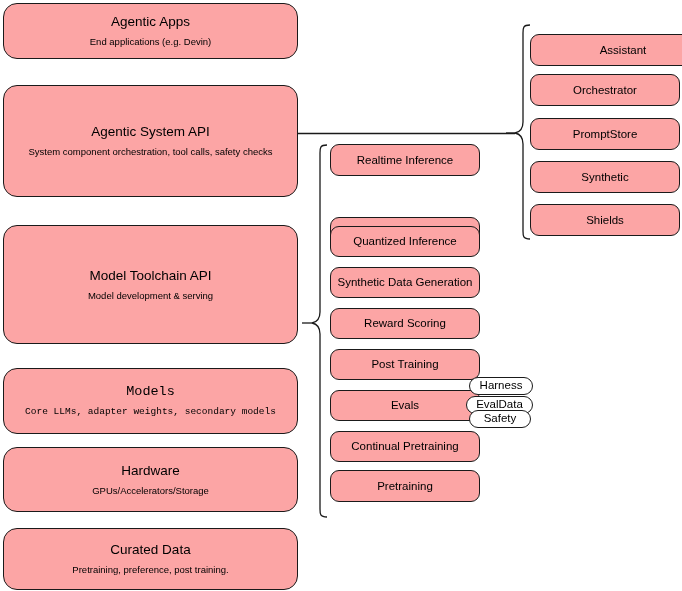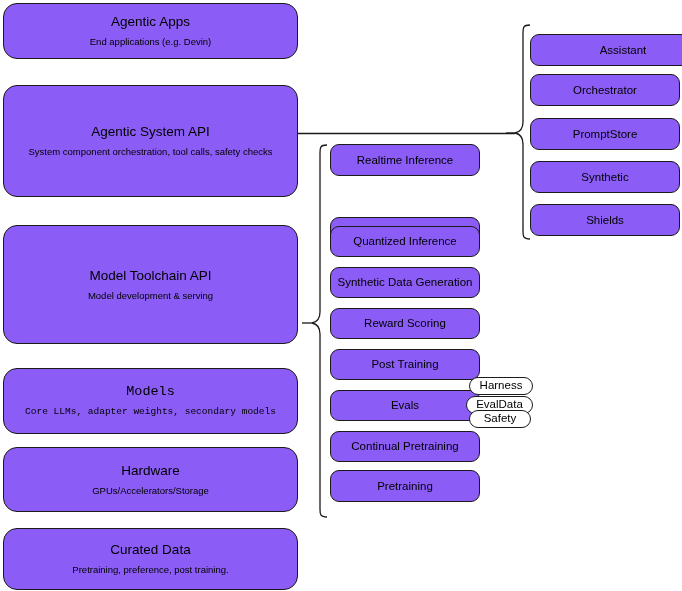--- a/index.html
+++ b/index.html
@@ -14,21 +14,21 @@
   #canvas {
     position: relative;
     width: 682px;
     height: 591px;
     background: #ffffff;
     overflow: hidden;
   }
   .node {
     position: absolute;
     box-sizing: border-box;
-    background: #8b5cf6;
+    background: #fca5a5;
     border: 1.4px solid #1a1a1a;
     border-radius: 12px;
     display: flex;
     flex-direction: column;
     align-items: center;
     justify-content: center;
     text-align: center;
     line-height: 1.25;
   }
   .stack-node {

